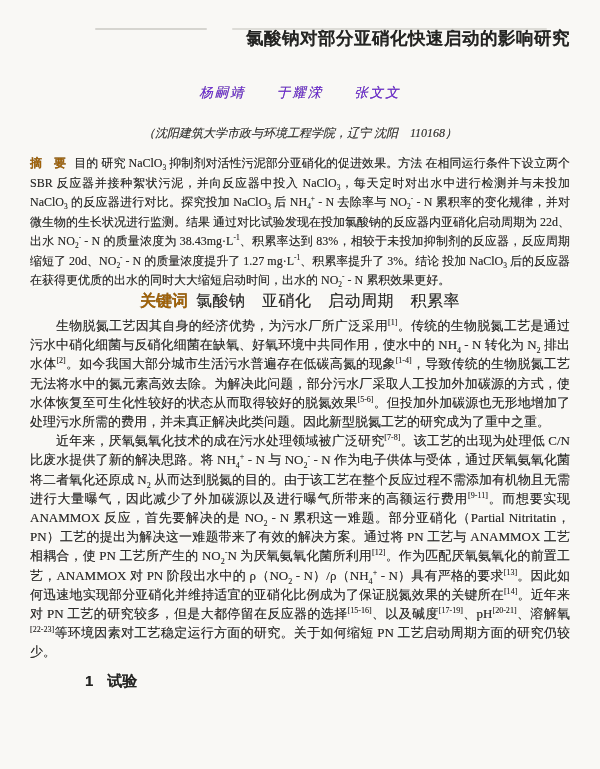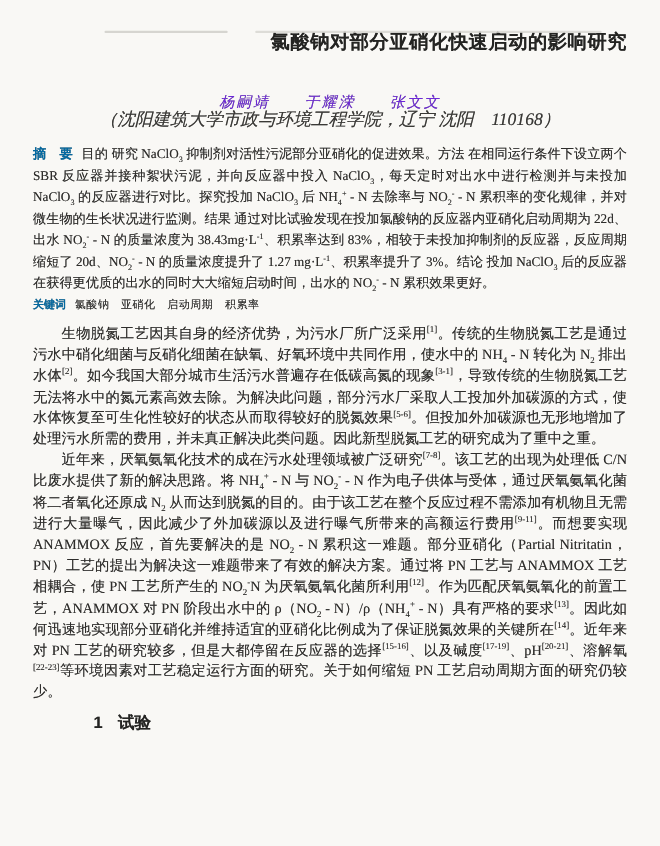--- a/index.html
+++ b/index.html
@@ -44,46 +44,47 @@
   .authors {
     margin-top: 34px;
     text-align: center;
     font-style: italic;
     font-size: 13.5px;
     letter-spacing: 2px;
     line-height: 18px;
     color: #6d28d9;
   }
   .affiliation {
-    margin-top: 0;
+    margin-top: 23px;
     text-align: center;
     font-style: italic;
-    font-size: 16px;
+    font-size: 12px;
     line-height: 16px;
     color: #3a3936;
   }
   .abstract {
     margin: 13px 0 0 0;
     font-size: 12px;
     line-height: 19.5px;
     text-align: justify;
     text-justify: inter-ideograph;
   }
   .abstract .label,
   .keywords .label {
     font-family: "Liberation Sans", sans-serif;
     font-weight: 700;
     font-style: normal;
     margin-right: 8px;
-    color: #0369a1;
+    color: #a16207;
   }
   .keywords {
     margin: 0;
-    font-size: 10px;
+    font-size: 16px;
     line-height: 19.5px;
+    text-align: center;
   }
   .keywords .kw-text { letter-spacing: 0.5px; }
   .body-text {
     margin-top: 6px;
     font-size: 13px;
     line-height: 19.2px;
   }
   .body-text p {
     margin: 0;
     text-indent: 2em;
@@ -113,19 +114,19 @@
 
   <div class="authors">杨嗣靖　　于耀溁　　张文文</div>
 
   <div class="affiliation">（沈阳建筑大学市政与环境工程学院，辽宁 沈阳　110168）</div>
 
   <p class="abstract"><span class="label">摘　要</span><span>目的 研究 NaClO<sub>3</sub> 抑制剂对活性污泥部分亚硝化的促进效果。方法 在相同运行条件下设立两个 SBR 反应器并接种絮状污泥，并向反应器中投入 NaClO<sub>3</sub>，每天定时对出水中进行检测并与未投加 NaClO<sub>3</sub> 的反应器进行对比。探究投加 NaClO<sub>3</sub> 后 NH<sub>4</sub><sup>+</sup> - N 去除率与 NO<sub>2</sub><sup>-</sup> - N 累积率的变化规律，并对微生物的生长状况进行监测。结果 通过对比试验发现在投加氯酸钠的反应器内亚硝化启动周期为 22d、出水 NO<sub>2</sub><sup>-</sup> - N 的质量浓度为 38.43mg·L<sup>-1</sup>、积累率达到 83%，相较于未投加抑制剂的反应器，反应周期缩短了 20d、NO<sub>2</sub><sup>-</sup> - N 的质量浓度提升了 1.27 mg·L<sup>-1</sup>、积累率提升了 3%。结论 投加 NaClO<sub>3</sub> 后的反应器在获得更优质的出水的同时大大缩短启动时间，出水的 NO<sub>2</sub><sup>-</sup> - N 累积效果更好。</span></p>
 
   <p class="keywords"><span class="label">关键词</span><span class="kw-text">氯酸钠　亚硝化　启动周期　积累率</span></p>
 
   <div class="body-text">
-    <p>生物脱氮工艺因其自身的经济优势，为污水厂所广泛采用<sup>[1]</sup>。传统的生物脱氮工艺是通过污水中硝化细菌与反硝化细菌在缺氧、好氧环境中共同作用，使水中的 NH<sub>4</sub> - N 转化为 N<sub>2</sub> 排出水体<sup>[2]</sup>。如今我国大部分城市生活污水普遍存在低碳高氮的现象<sup>[3-1]</sup>，导致传统的生物脱氮工艺无法将水中的氮元素高效去除。为解决此问题，部分污水厂采取人工投加外加碳源的方式，使水体恢复至可生化性较好的状态从而取得较好的脱氮效果<sup>[5-6]</sup>。但投加外加碳源也无形地增加了处理污水所需的费用，并未真正解决此类问题。因此新型脱氮工艺的研究成为了重中之重。</p>
+    <p>生物脱氮工艺因其自身的经济优势，为污水厂所广泛采用<sup>[1]</sup>。传统的生物脱氮工艺是通过污水中硝化细菌与反硝化细菌在缺氧、好氧环境中共同作用，使水中的 NH<sub>4</sub> - N 转化为 N<sub>2</sub> 排出水体<sup>[2]</sup>。如今我国大部分城市生活污水普遍存在低碳高氮的现象<sup>[1-4]</sup>，导致传统的生物脱氮工艺无法将水中的氮元素高效去除。为解决此问题，部分污水厂采取人工投加外加碳源的方式，使水体恢复至可生化性较好的状态从而取得较好的脱氮效果<sup>[5-6]</sup>。但投加外加碳源也无形地增加了处理污水所需的费用，并未真正解决此类问题。因此新型脱氮工艺的研究成为了重中之重。</p>
     <p>近年来，厌氧氨氧化技术的成在污水处理领域被广泛研究<sup>[7-8]</sup>。该工艺的出现为处理低 C/N 比废水提供了新的解决思路。将 NH<sub>4</sub><sup>+</sup> - N 与 NO<sub>2</sub><sup>-</sup> - N 作为电子供体与受体，通过厌氧氨氧化菌将二者氧化还原成 N<sub>2</sub> 从而达到脱氮的目的。由于该工艺在整个反应过程不需添加有机物且无需进行大量曝气，因此减少了外加碳源以及进行曝气所带来的高额运行费用<sup>[9-11]</sup>。而想要实现 ANAMMOX 反应，首先要解决的是 NO<sub>2</sub> - N 累积这一难题。部分亚硝化（Partial Nitritatin，PN）工艺的提出为解决这一难题带来了有效的解决方案。通过将 PN 工艺与 ANAMMOX 工艺相耦合，使 PN 工艺所产生的 NO<sub>2</sub><sup>-</sup>N 为厌氧氨氧化菌所利用<sup>[12]</sup>。作为匹配厌氧氨氧化的前置工艺，ANAMMOX 对 PN 阶段出水中的 ρ（NO<sub>2</sub> - N）/ρ（NH<sub>4</sub><sup>+</sup> - N）具有严格的要求<sup>[13]</sup>。因此如何迅速地实现部分亚硝化并维持适宜的亚硝化比例成为了保证脱氮效果的关键所在<sup>[14]</sup>。近年来对 PN 工艺的研究较多，但是大都停留在反应器的选择<sup>[15-16]</sup>、以及碱度<sup>[17-19]</sup>、pH<sup>[20-21]</sup>、溶解氧<sup>[22-23]</sup>等环境因素对工艺稳定运行方面的研究。关于如何缩短 PN 工艺启动周期方面的研究仍较少。</p>
   </div>
 
   <h2 class="section"><span class="sec-num">1</span><span class="sec-title">试验</span></h2>
 
 </div>
 
 </body></html>

